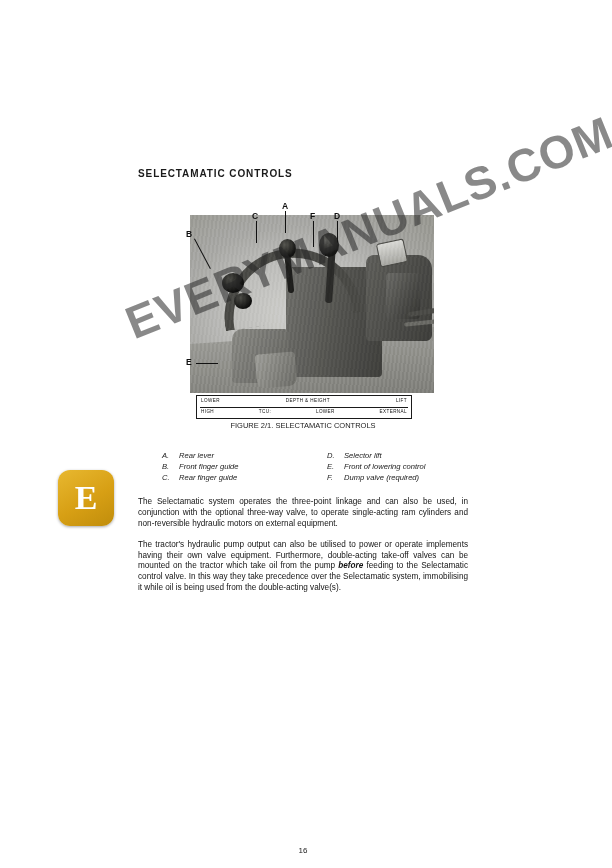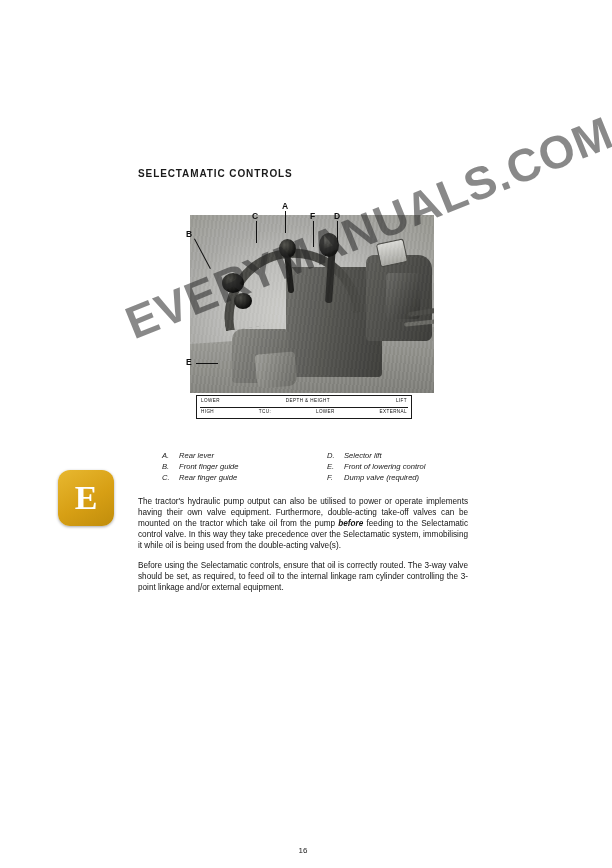--- a/index.html
+++ b/index.html
@@ -338,20 +338,21 @@
         </div>
         <div class="divider"></div>
         <div class="row row2">
           <span>HIGH</span>
           <span>TCU:</span>
           <span>LOWER</span>
           <span>EXTERNAL</span>
         </div>
       </div>
 
+      <div class="fig-caption">FIGURE 2/1. SELECTAMATIC CONTROLS</div>
     </div>
 
     <div class="key-list">
       <div class="key-row">
         <div class="key-col">
           <span class="key-letter">A.</span>
           <span class="key-text">Rear lever</span>
         </div>
         <div class="key-col">
           <span class="key-letter">D.</span>
@@ -374,22 +375,22 @@
           <span class="key-text">Rear finger guide</span>
         </div>
         <div class="key-col">
           <span class="key-letter">F.</span>
           <span class="key-text">Dump valve (required)</span>
         </div>
       </div>
     </div>
 
     <div class="body-copy">
+      <p>The Selectamatic system operates the three-point linkage and can also be used, in conjunction with the optional three-way valve, to operate single-acting ram cylinders and non-reversible hydraulic motors on external equipment.</p>
       <p>The tractor's hydraulic pump output can also be utilised to power or operate implements having their own valve equipment. Furthermore, double-acting take-off valves can be mounted on the tractor which take oil from the pump <b>before</b> feeding to the Selectamatic control valve. In this way they take precedence over the Selectamatic system, immobilising it while oil is being used from the double-acting valve(s).</p>
-      <p>Before using the Selectamatic controls, ensure that oil is correctly routed. The 3-way valve should be set, as required, to feed oil to the internal linkage ram cylinder controlling the 3-point linkage and/or external equipment.</p>
     </div>
 
     <div class="page-number">16</div>
   </div>
 
   <div class="watermark">
     <div class="wm-text">EVERYMANUALS.COM</div>
     <div class="wm-badge">
       <span>E</span>
     </div>

